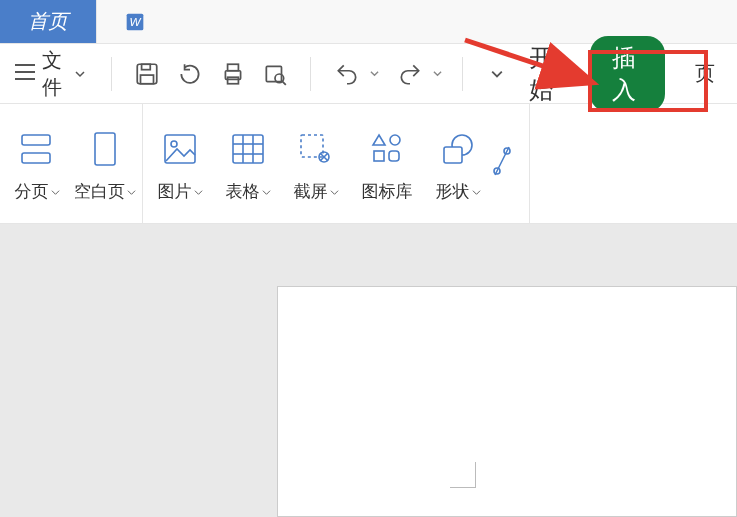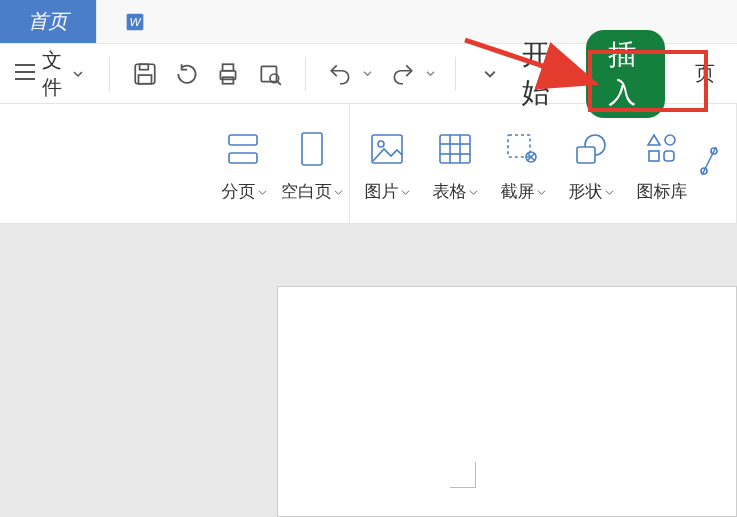--- a/index.html
+++ b/index.html
@@ -47,21 +47,21 @@
     gap: 12px;
     position: relative;
   }
   .hamburger { display:flex; align-items:center; gap:6px; padding:4px 6px; }
   .file-label { font-size: 20px; color:#333; }
   .dropdown-caret svg { width:10px; height:10px; }
   .vsep { width:1px; height:34px; background:#e0e0e0; margin:0 8px; }
   .qbtn { width:36px; height:36px; display:flex; align-items:center; justify-content:center; }
   .qbtn svg { width:26px; height:26px; stroke:#555; fill:none; stroke-width:1.6; }
   .tab-menu-group { display:flex; align-items:center; gap:24px; margin-left:auto; padding-right:14px;}
-  .menu-tab { font-size:28px; color:#333; padding:4px 6px; }
+  .menu-tab { font-size:24px; color:#333; padding:4px 6px; }
   .menu-tab.pill {
     background:#15803d;
     color:#fff;
     border-radius:18px;
     padding:6px 22px;
   }
   .highlight-box {
     position:absolute;
     border:4px solid #e43b2f;
     top:50px;
@@ -74,21 +74,20 @@
     position:absolute;
     top:30px; left:460px;
     pointer-events:none;
   }
   
   .ribbon {
     display:flex;
     height:120px;
     background:#fff;
     border-bottom:1px solid #e5e5e5;
-    justify-content:flex-end;
   }
   .ribbon-group {
     display:flex;
     gap:6px;
     padding:4px 6px;
     border-right:1px solid #e5e5e5;
   }
   .ribbon-item {
     display:flex;
     flex-direction:column;
@@ -299,45 +298,45 @@
             <line x1="32" y1="32" x2="24" y2="24"></line>
           </svg>
       </div>
       <div class="rlabel">
           <span>截屏</span>
           <span class="caret"><svg viewBox="0 0 10 10">
               <path d="M1 3 L5 7 L9 3" stroke="#555" fill="none"></path>
             </svg></span>
         </div>
     </div>
-    <div class="ribbon-item">
-      <div class="ricon">
-        <svg viewBox="0 0 40 40">
-            <circle cx="24" cy="16" r="10"></circle>
-            <rect x="6" y="18" width="18" height="16" rx="2" fill="#fff" stroke="#4a7ec9"></rect>
-          </svg>
-      </div>
-      <div class="rlabel">
-          <span>形状</span>
-          <span class="caret"><svg viewBox="0 0 10 10">
-              <path d="M1 3 L5 7 L9 3" stroke="#555" fill="none"></path>
-            </svg></span>
-        </div>
-    </div>
     <div class="ribbon-item wide">
       <div class="ricon">
         <svg viewBox="0 0 40 40">
             <polygon points="12,6 18,16 6,16"></polygon>
             <circle cx="28" cy="11" r="5"></circle>
             <rect x="7" y="22" width="10" height="10"></rect>
             <rect x="22" y="22" width="10" height="10" rx="3"></rect>
           </svg>
       </div>
       <div class="rlabel">
           <span>图标库</span>
+        </div>
+    </div>
+    <div class="ribbon-item">
+      <div class="ricon">
+        <svg viewBox="0 0 40 40">
+            <circle cx="24" cy="16" r="10"></circle>
+            <rect x="6" y="18" width="18" height="16" rx="2" fill="#fff" stroke="#4a7ec9"></rect>
+          </svg>
+      </div>
+      <div class="rlabel">
+          <span>形状</span>
+          <span class="caret"><svg viewBox="0 0 10 10">
+              <path d="M1 3 L5 7 L9 3" stroke="#555" fill="none"></path>
+            </svg></span>
         </div>
     </div>
     <div class="ribbon-item" style="width:28px;">
       <div class="ricon">
         <svg viewBox="0 0 40 40">
             <path d="M6 34 L20 6"></path>
             <circle cx="8" cy="30" r="3"></circle>
             <circle cx="18" cy="10" r="3"></circle>
           </svg>
       </div>

